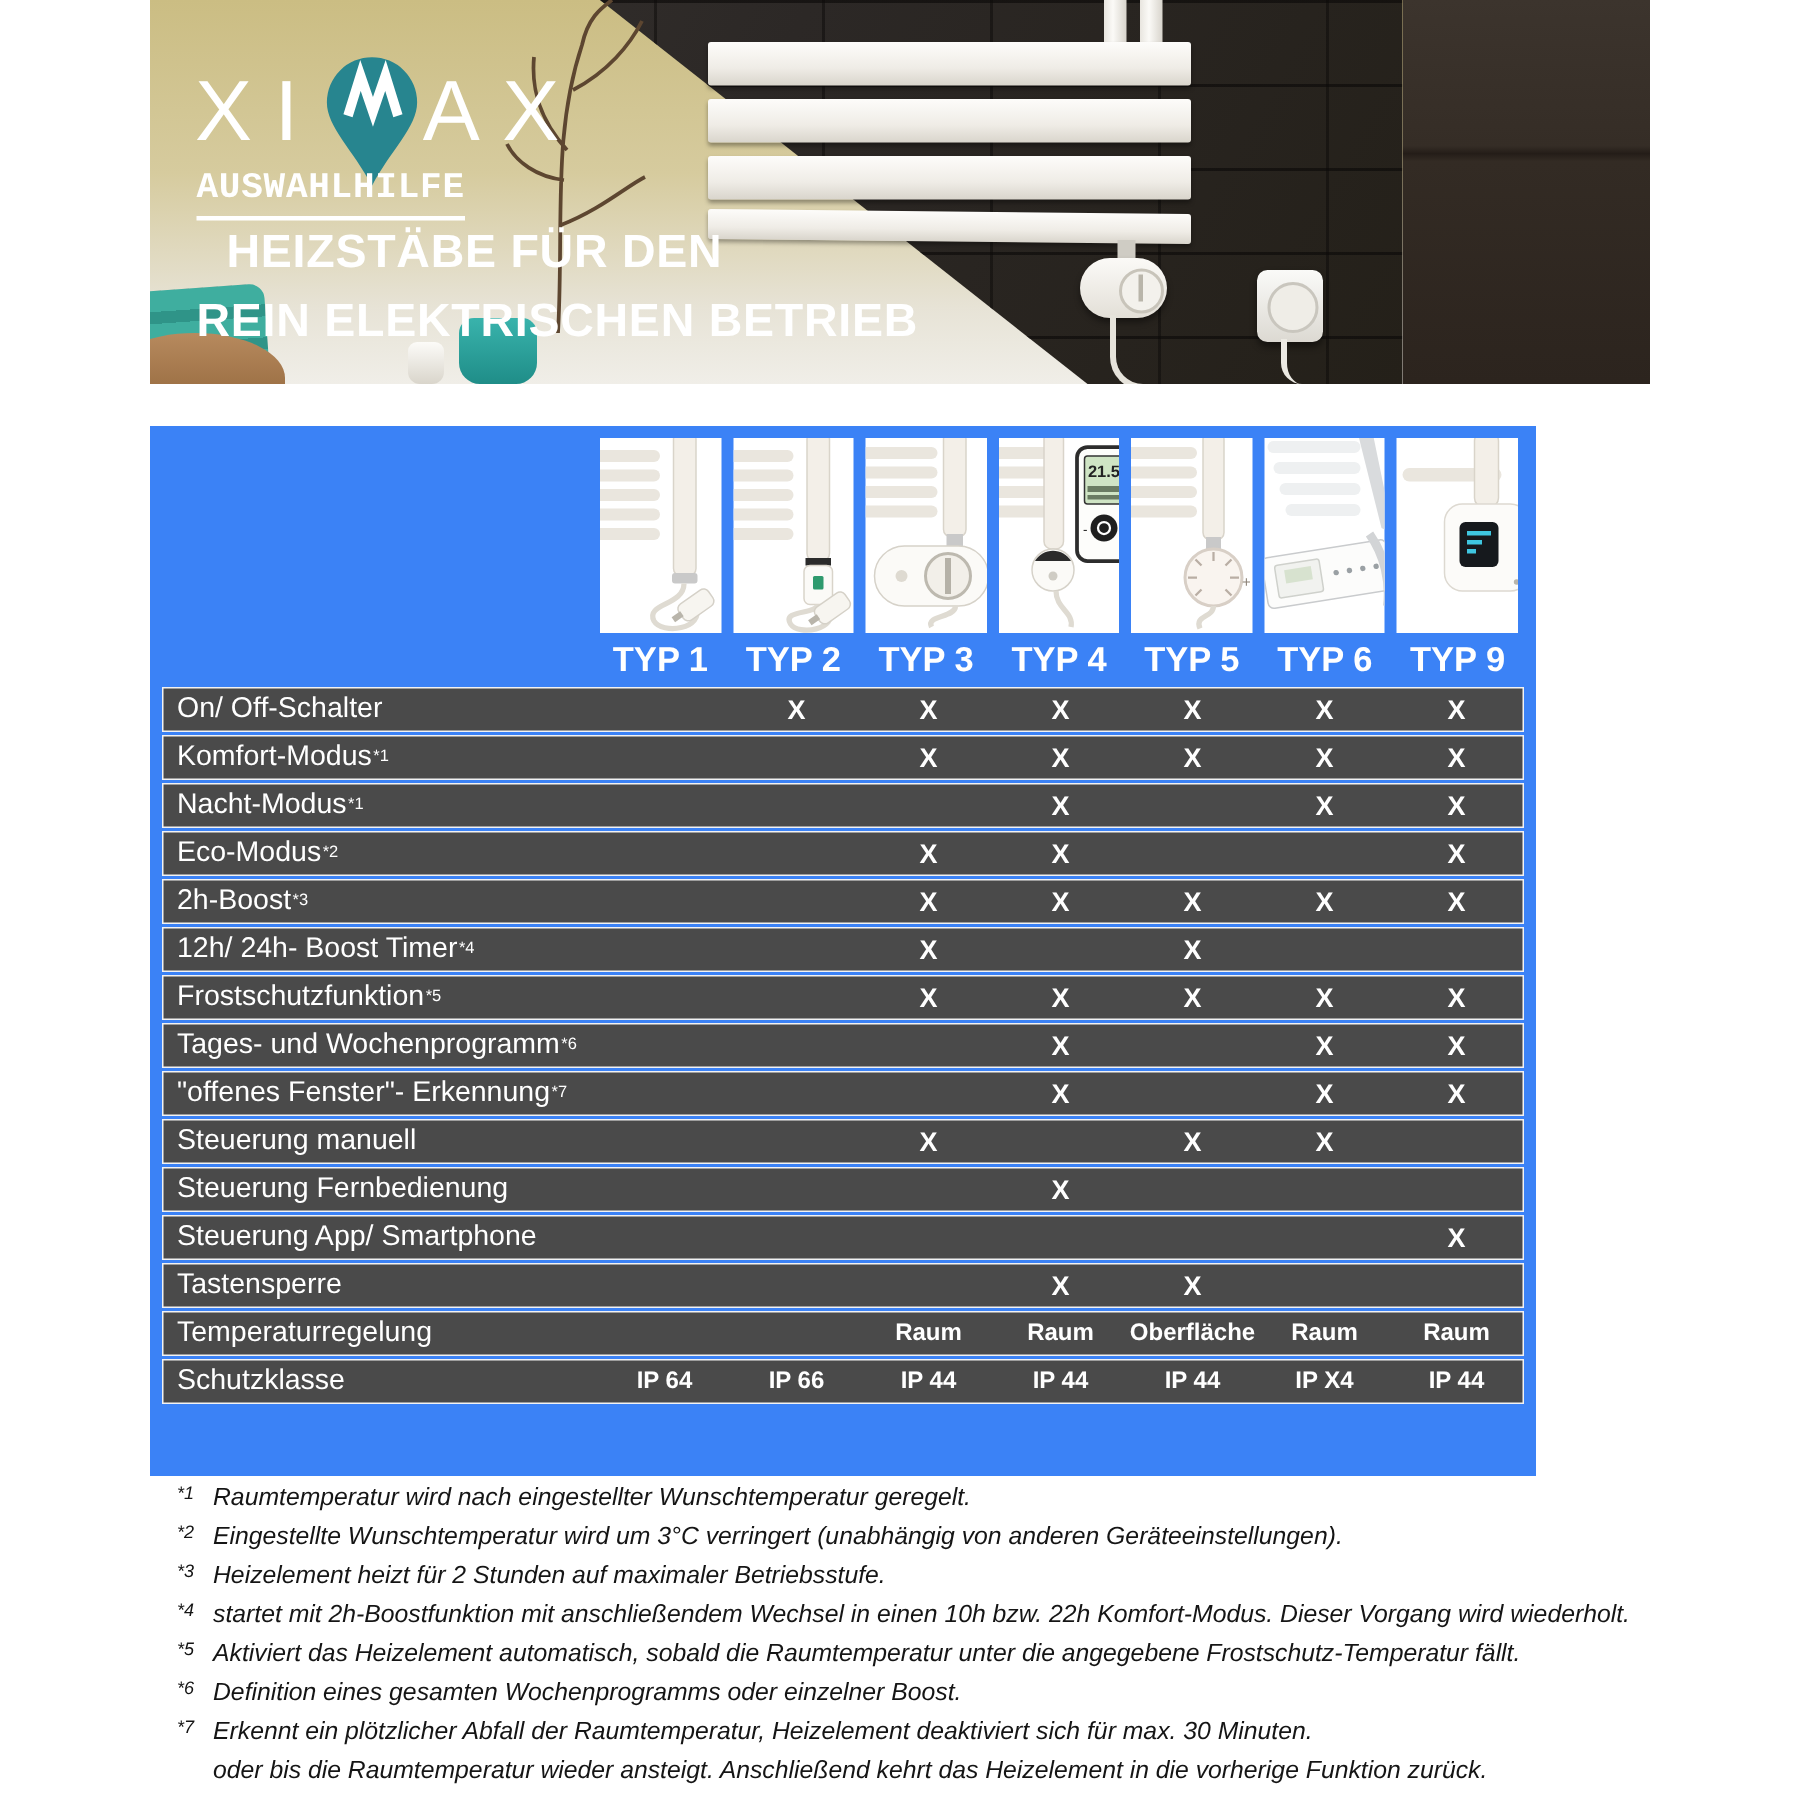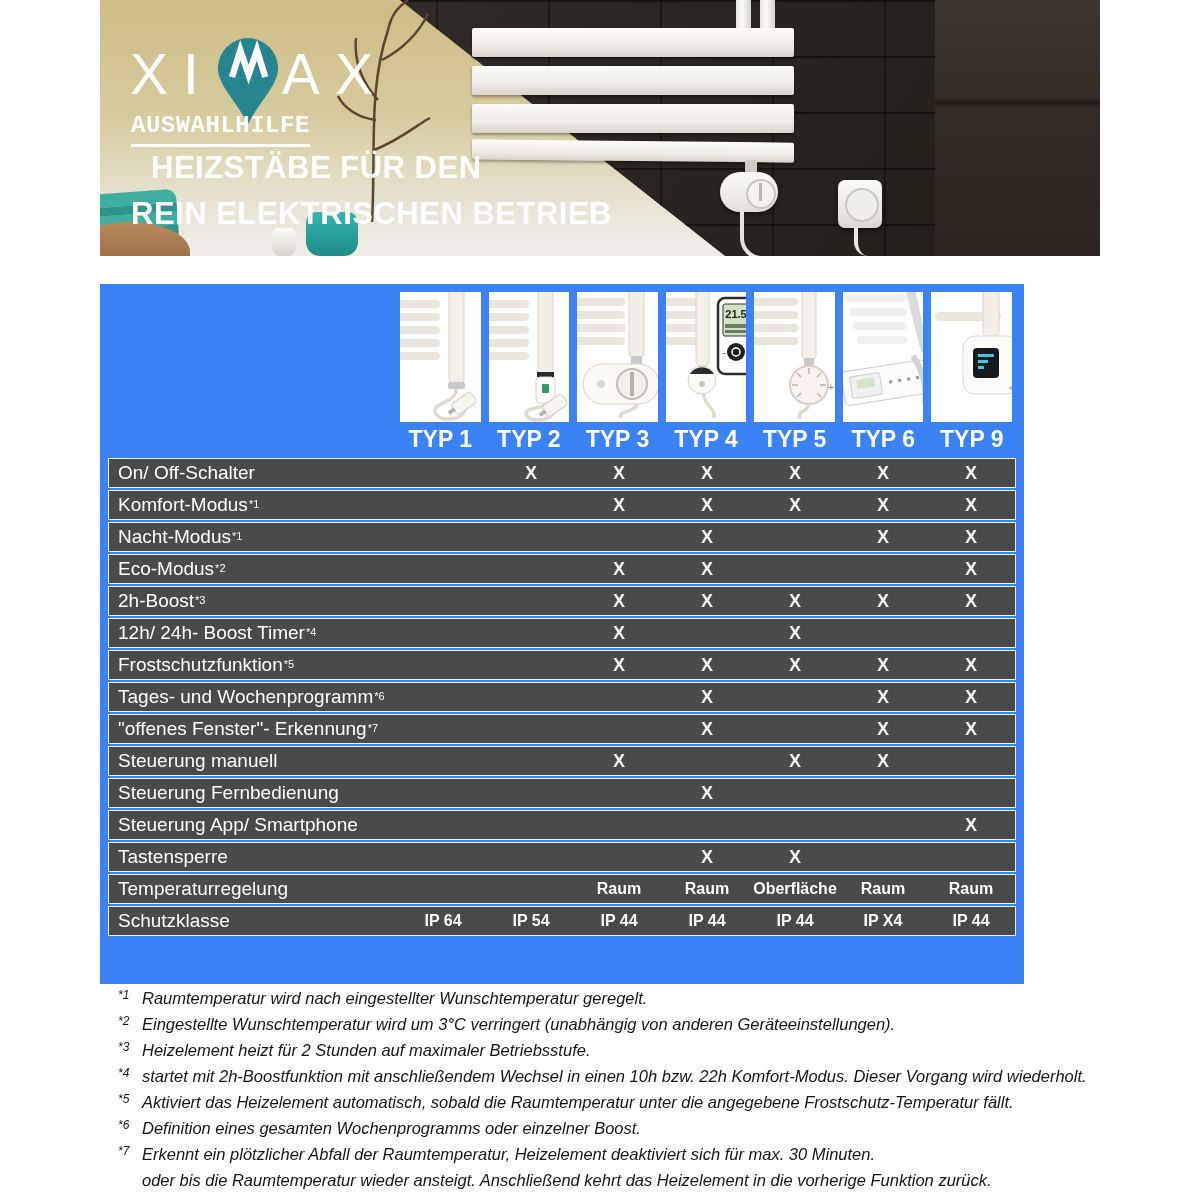--- a/index.html
+++ b/index.html
@@ -460,21 +460,21 @@
           <div class="fcell val">Raum</div>
           <div class="fcell val">Oberfläche</div>
           <div class="fcell val">Raum</div>
           <div class="fcell val">Raum</div>
         </div>
         <div class="frow">
           <div class="flabel">
             <span>Schutzklasse</span>
           </div>
           <div class="fcell val">IP 64</div>
-          <div class="fcell val">IP 54</div>
+          <div class="fcell val">IP 66</div>
           <div class="fcell val">IP 44</div>
           <div class="fcell val">IP 44</div>
           <div class="fcell val">IP 44</div>
           <div class="fcell val">IP X4</div>
           <div class="fcell val">IP 44</div>
         </div>
       </div>
 
   </div>
 

